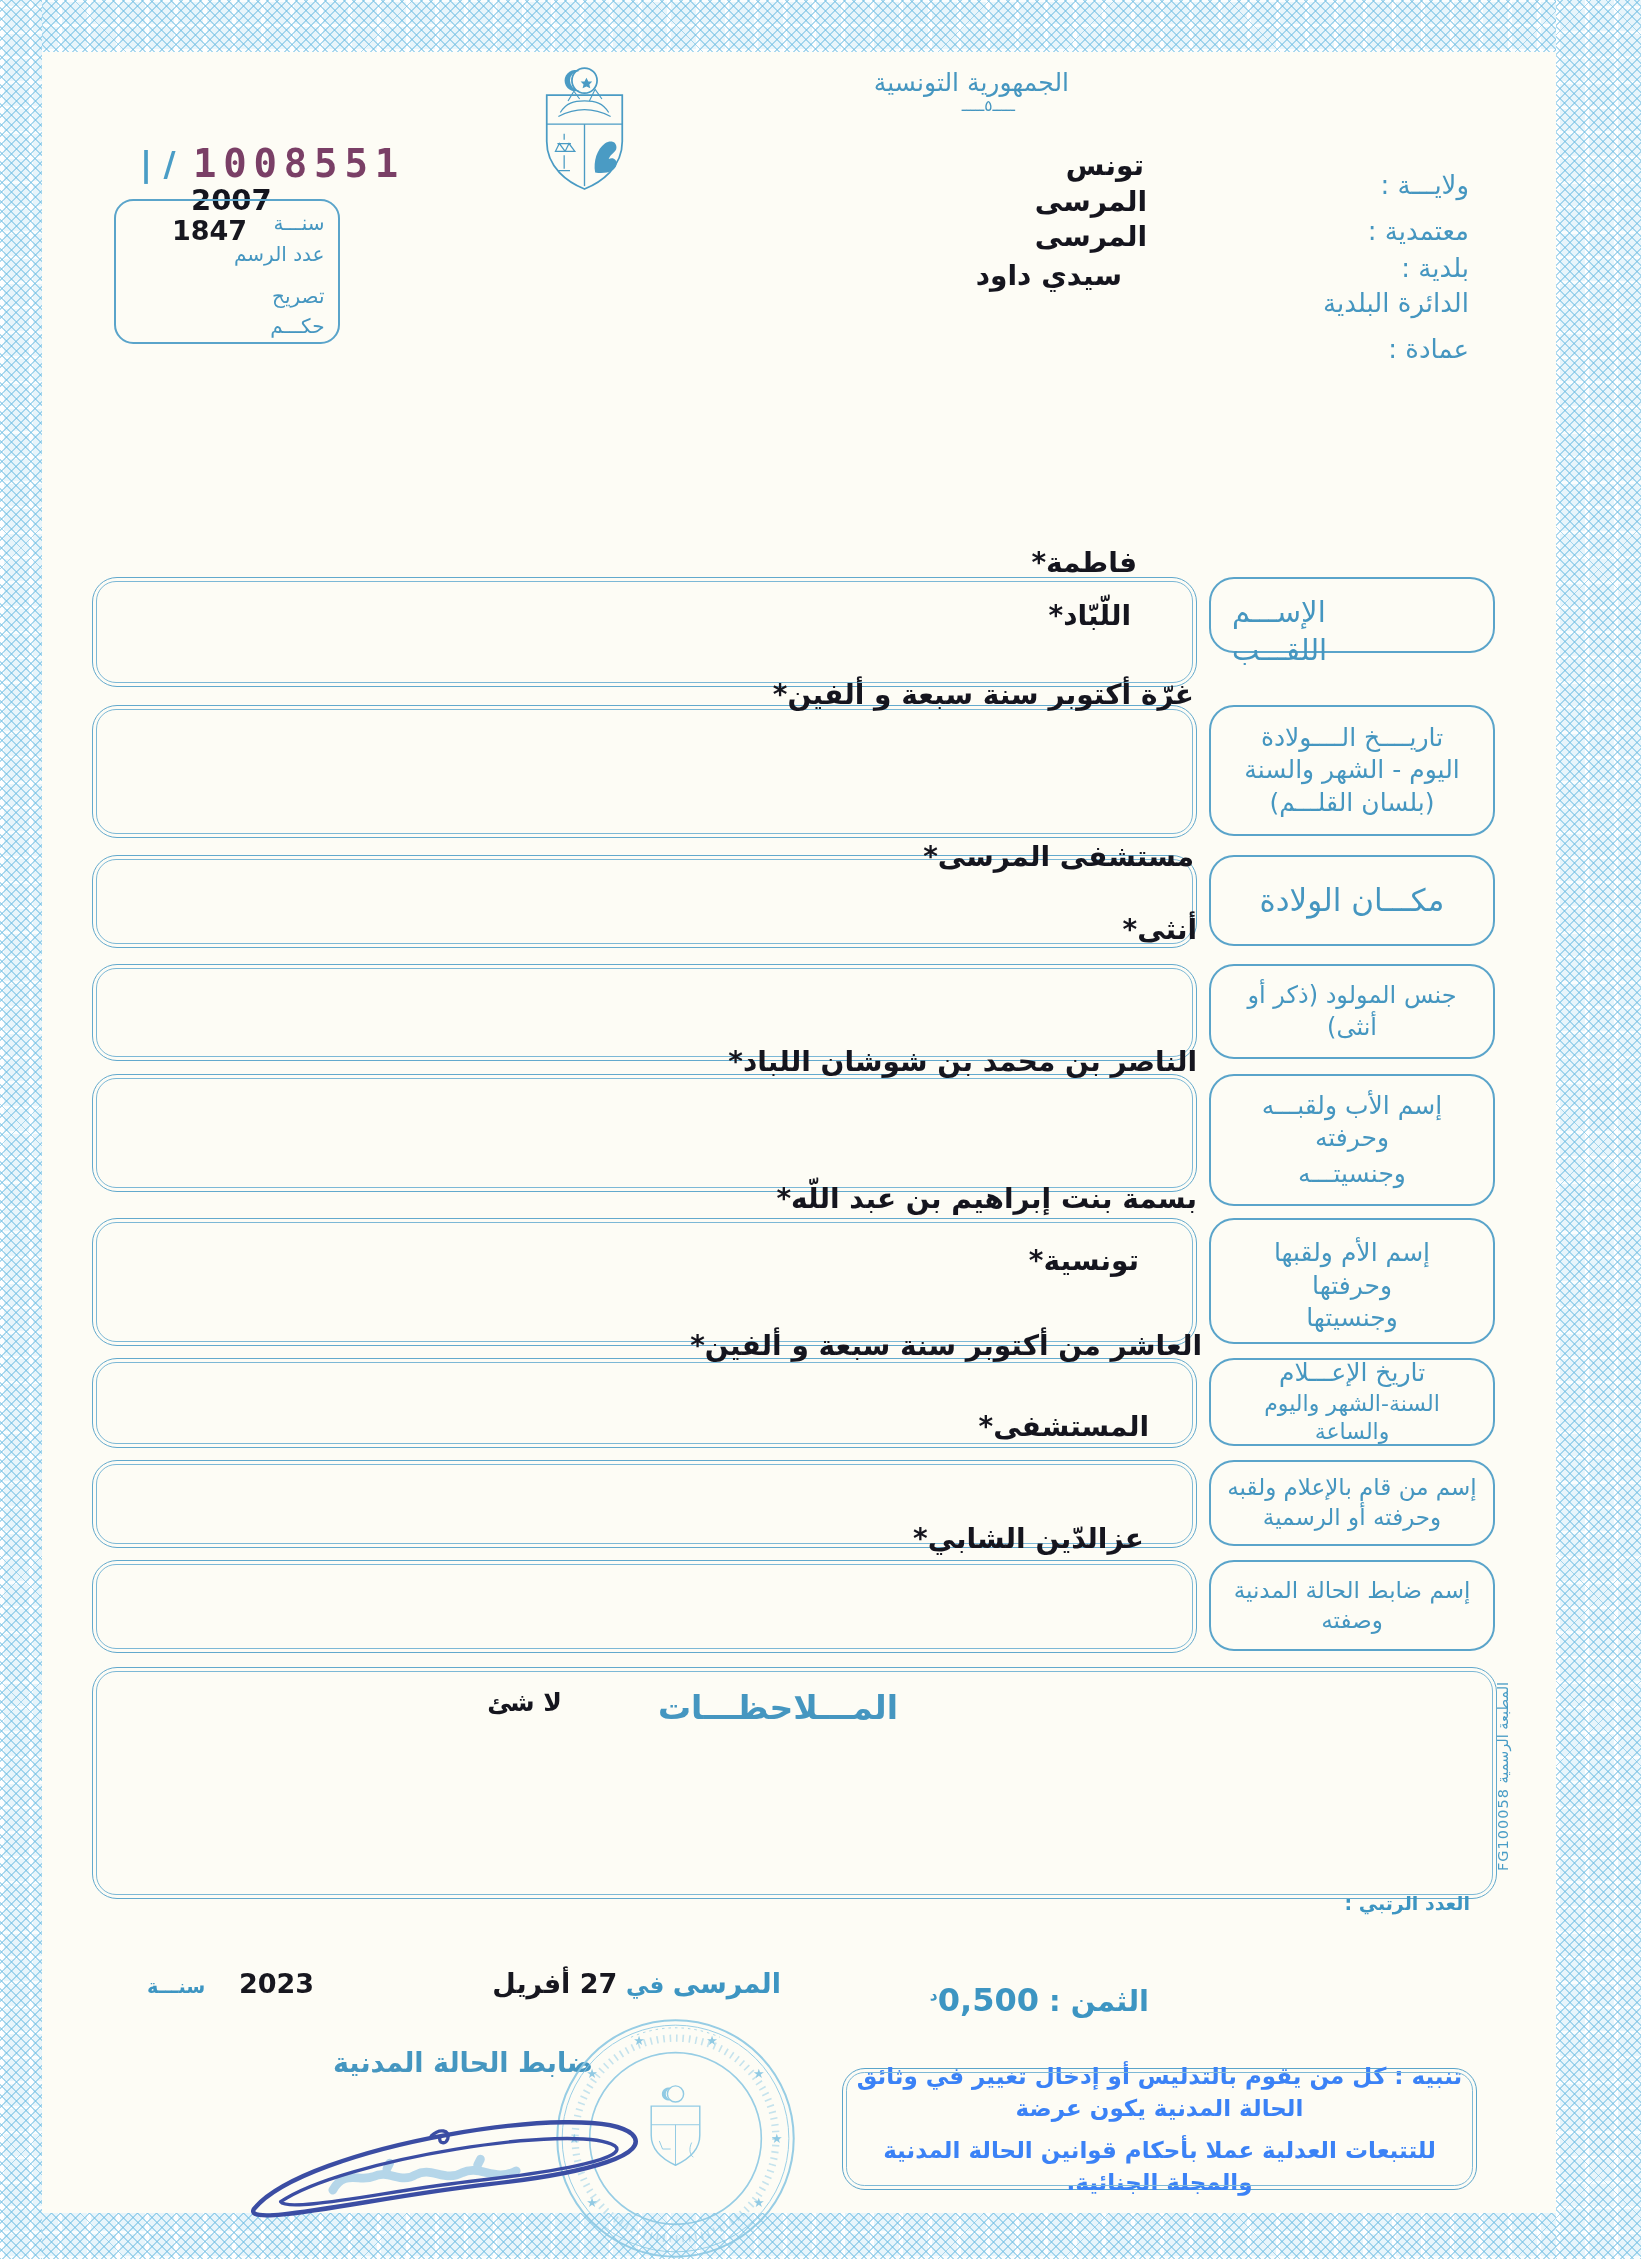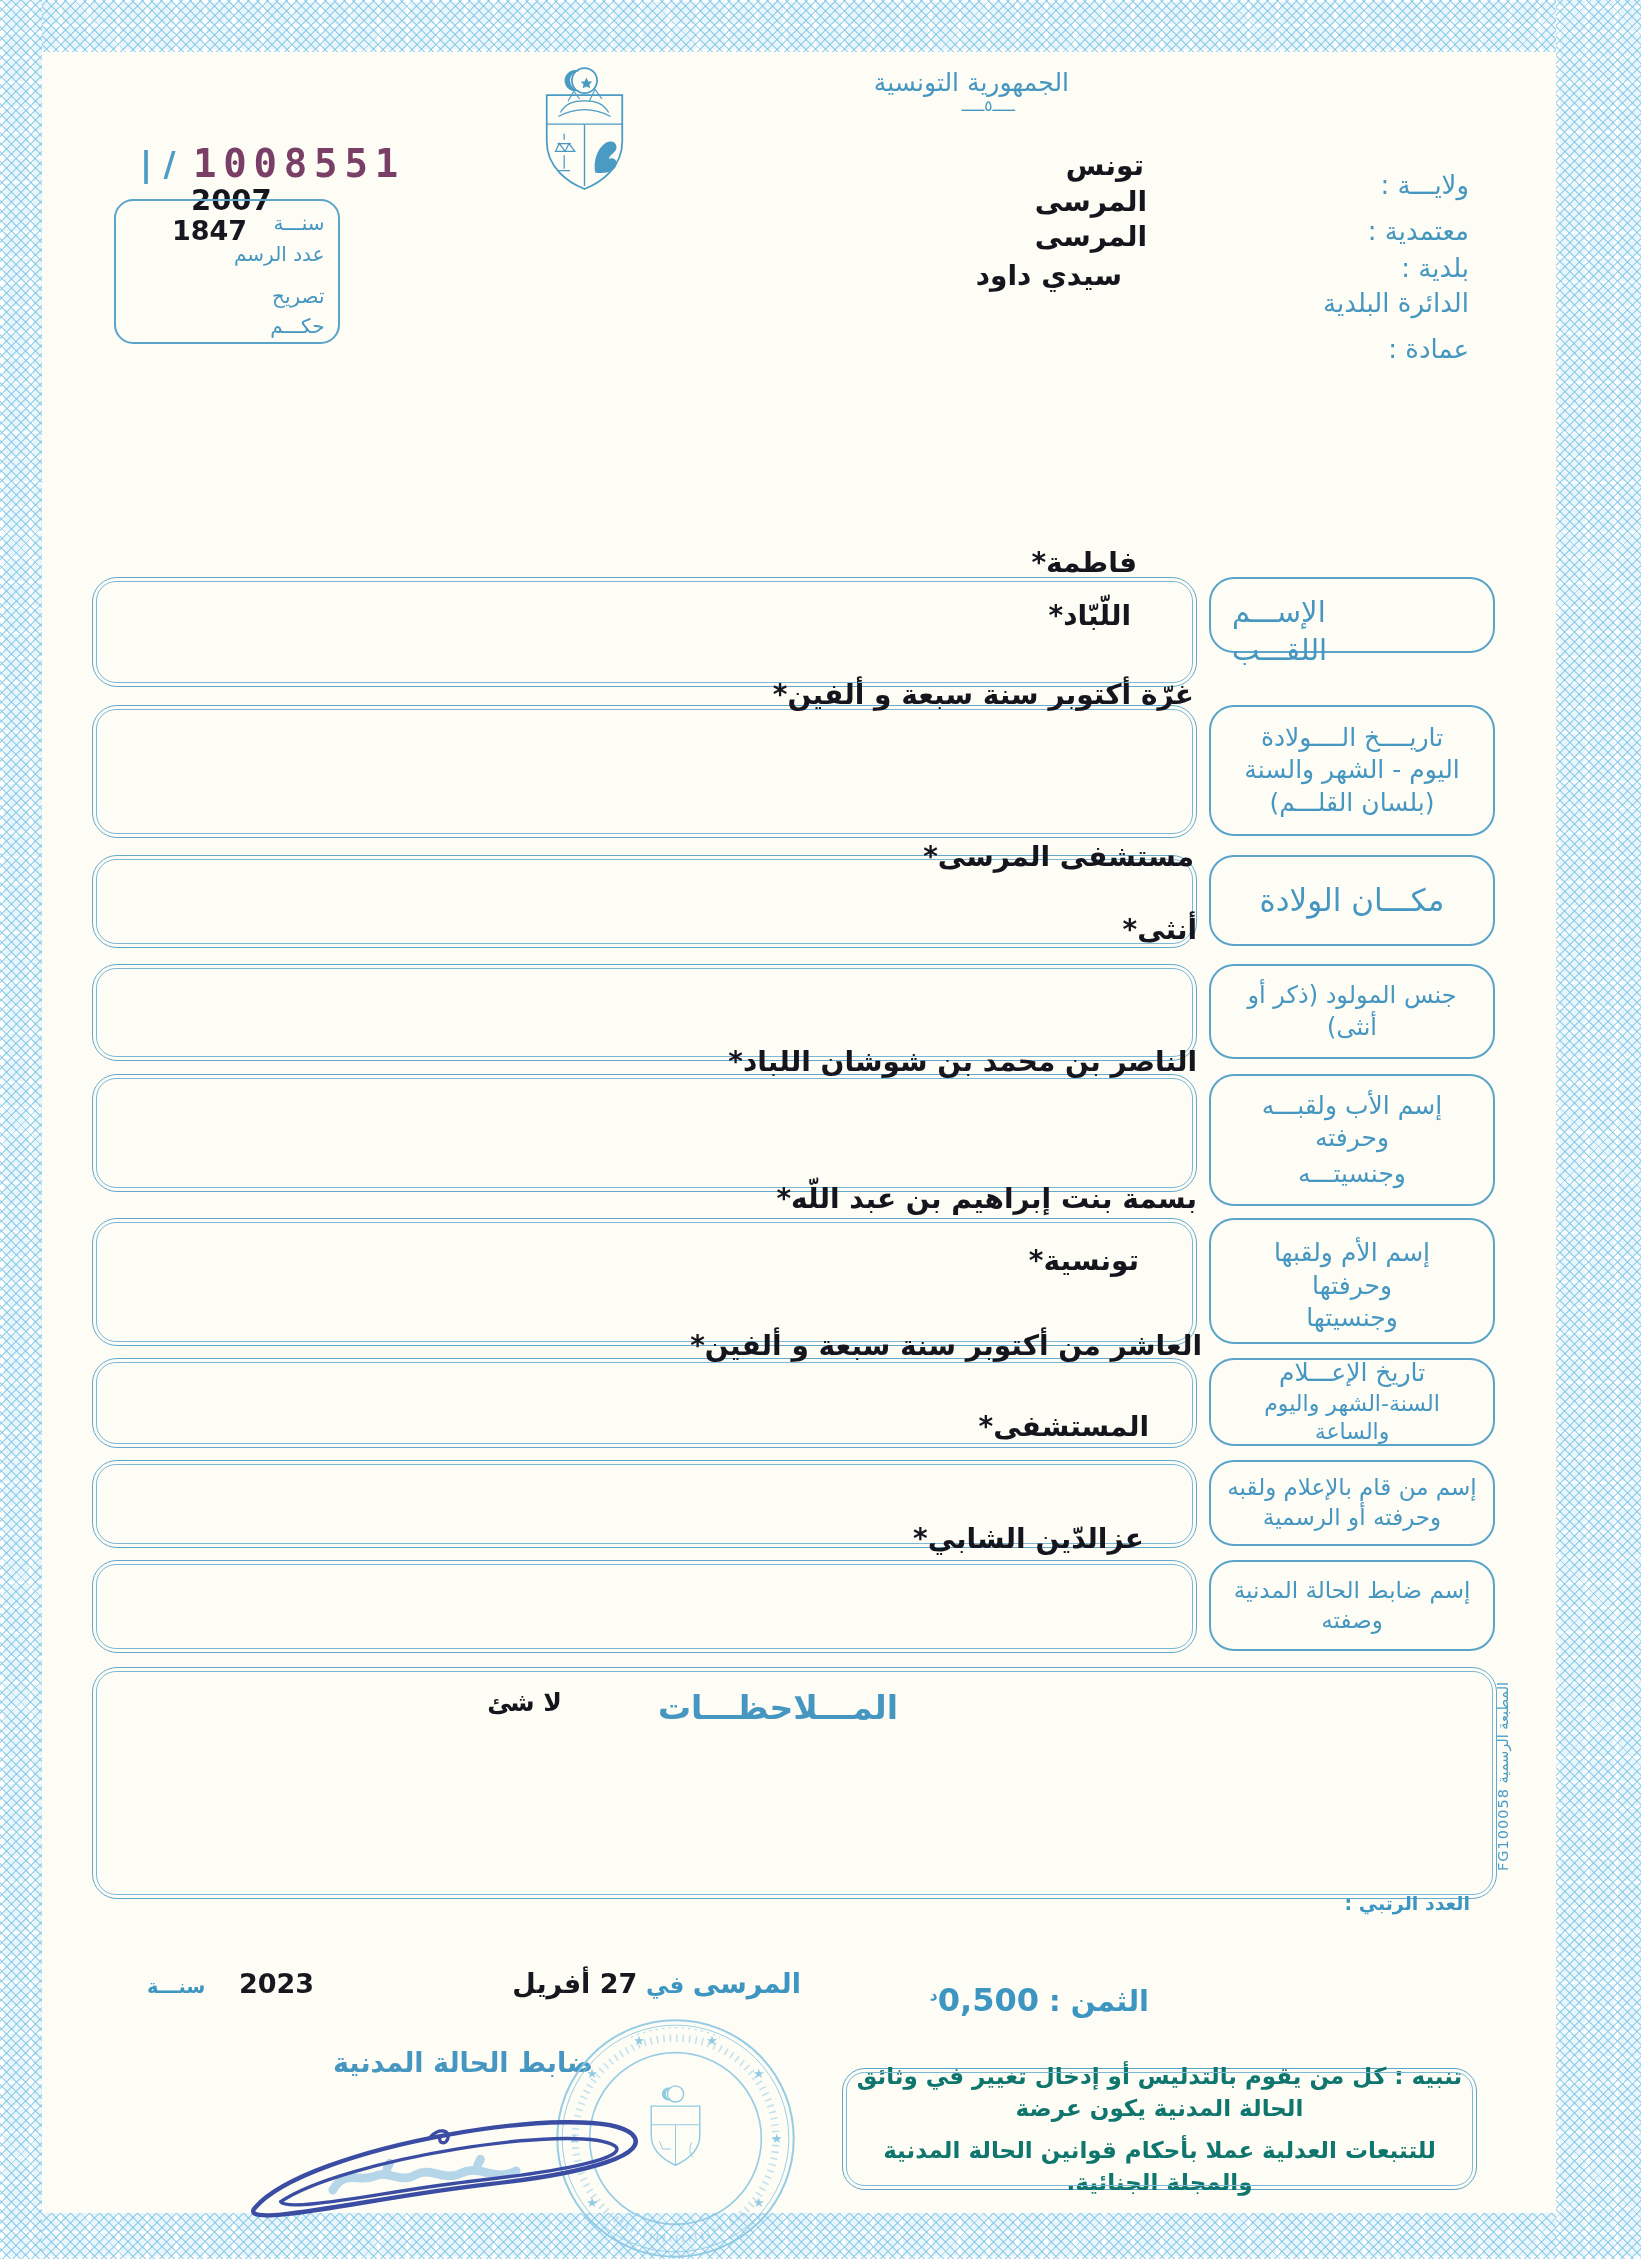--- a/index.html
+++ b/index.html
@@ -30,21 +30,21 @@
   .notesbox{position:absolute;left:92px;top:1667px;width:1403px;height:230px;
         border:1.9px solid #62a9cd;border-radius:25px;}
   .notesbox::after{content:"";position:absolute;inset:2.9px;border:1.4px solid #7cb8d6;border-radius:20px;}
   .regbox{position:absolute;left:114px;top:199px;width:222px;height:141px;
         border:2.4px solid #5aa4ca;border-radius:19.3px;}
   .regbox .rl{position:absolute;right:13.5px;color:#4596c0;font-size:20px;white-space:nowrap;}
   .noticebox{position:absolute;left:842px;top:2068px;width:635px;height:122px;
         border:1.9px solid #5aa4ca;border-radius:23px;box-sizing:border-box;
         display:flex;flex-direction:column;align-items:center;justify-content:center;gap:9.7px;}
   .noticebox::after{content:"";position:absolute;inset:2.9px;border:1.4px solid #7cb8d6;border-radius:18.3px;}
-  .noticebox div{font-size:23px;font-weight:bold;color:#0f766e;text-align:center;line-height:1.4;}
+  .noticebox div{font-size:23px;font-weight:bold;color:#3b82f6;text-align:center;line-height:1.4;}
   .title-wrap{position:absolute;left:406px;top:205px;width:377px;text-align:center;color:#3d95c2;}
   .t1{font-size:42px;font-weight:bold;}
   .t2{font-size:34px;font-weight:bold;margin-top:15.4px;}
   .t-underline{width:145px;height:3.4px;background:#3d95c2;margin:5.8px auto 0 auto;transform:translateX(-17.4px);}
   .t3{font-size:39px;font-weight:bold;margin-top:19.3px;}
   .serial-num{position:absolute;left:193px;top:141px;font-family:"DejaVu Sans Mono",monospace;
         font-size:39px;font-weight:bold;color:#7a3f66;letter-spacing:6.8px;direction:ltr;}
   .serial-prefix{position:absolute;left:140px;top:145px;font-size:33px;font-weight:bold;color:#4a9dc6;direction:ltr;}
   .printer-vert{position:absolute;left:1495px;top:1682px;height:251px;writing-mode:vertical-rl;
         transform:rotate(180deg);font-size:14.5px;color:#4a9dc6;letter-spacing:1px;white-space:nowrap;}
@@ -181,21 +181,21 @@
     <span>FG100058</span>
   </div>
 
   <div class="lbl footer-blue" style="right:171px;top:1892px;font-size:19px;margin-left:48px;">العدد الرتبي :</div>
 
   <div class="abs" style="right:492px;top:1981px;font-size:29px;font-weight:bold;color:#3d95c2;white-space:nowrap;">
     <span>الثمن :</span>
     <span style="font-size:32px;">0,500</span><sup class="cur">د</sup>
   </div>
 
-  <div class="abs" style="right:840px;top:1968px;font-size:27px;white-space:nowrap;">
+  <div class="abs" style="right:860px;top:1968px;font-size:27px;white-space:nowrap;">
     <span class="footer-blue">المرسى</span>
     <span class="footer-blue" style="font-size:23px;">في</span>
     <span style="font-weight:bold;">27 أفريل</span>
   </div>
 
   <div class="abs" style="left:147px;top:1968px;font-size:27px;white-space:nowrap;direction:rtl;">
     <span style="font-weight:bold;direction:ltr;display:inline-block;">2023</span>
     <span class="footer-blue" style="font-size:19.3px;margin-right:25px;">سنـــة</span>
   </div>
 

